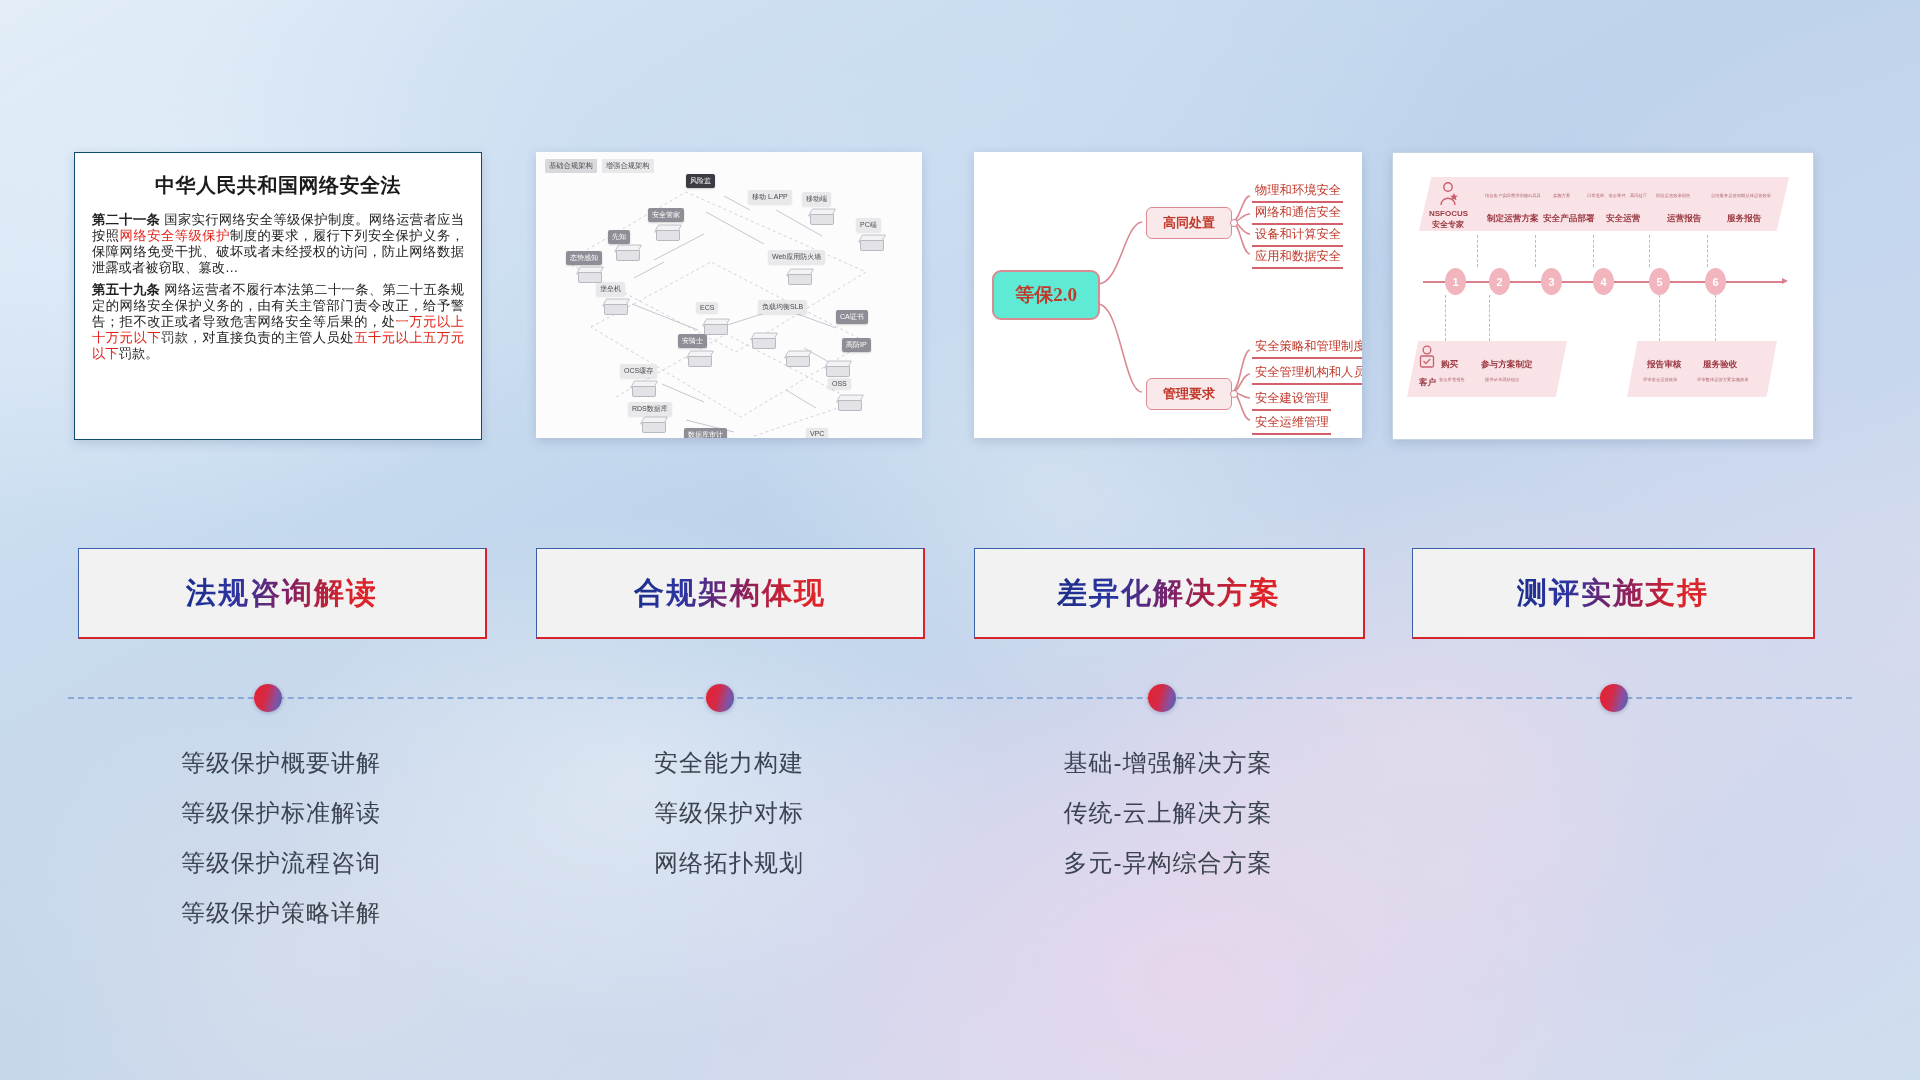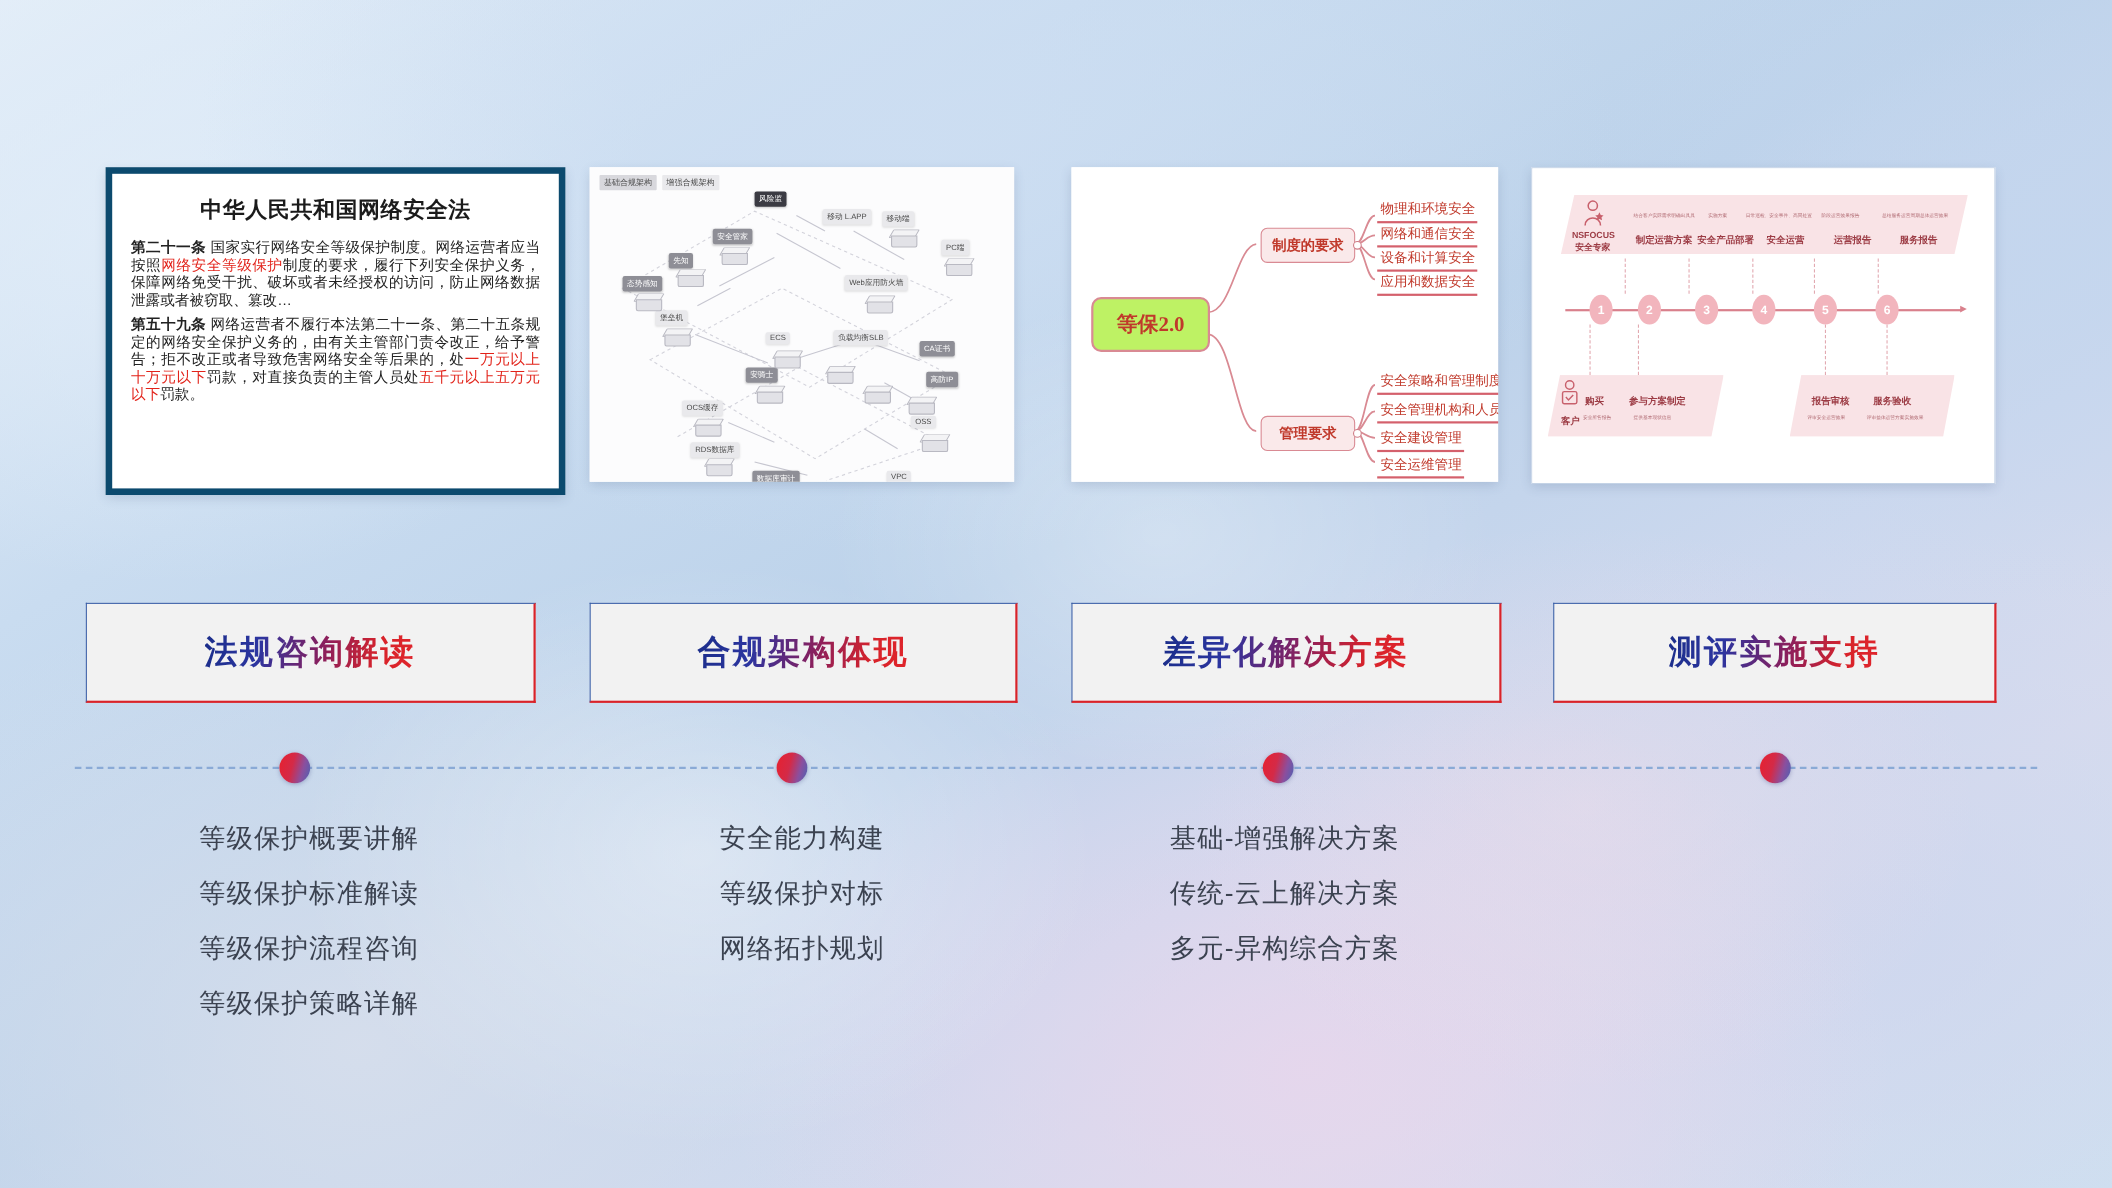--- a/index.html
+++ b/index.html
@@ -25,21 +25,21 @@
       radial-gradient(520px 380px at 33% 72%, rgba(255,255,255,.38) 0%, rgba(255,255,255,0) 70%),
       radial-gradient(500px 360px at 75% 68%, rgba(240,220,232,.42) 0%, rgba(240,220,232,0) 72%),
       radial-gradient(420px 300px at 55% 45%, rgba(255,255,255,.30) 0%, rgba(255,255,255,0) 72%);
   }
   #stage{position:absolute;inset:0;}
 
   
   .card-row{position:absolute;left:0;top:152px;width:1920px;height:290px;}
   .card{position:absolute;top:0;height:286px;background:#fff;
         box-shadow:0 3px 10px rgba(60,80,120,.20);overflow:hidden;}
-  .card.c1{left:96px;width:406px;border:6px solid #0c4a6e;}
+  .card.c1{left:74px;width:406px;border:1px solid #0c4a6e;}
   .card.c2{left:536px;width:386px;}
   .card.c3{left:974px;width:388px;}
   .card.c4{left:1392px;width:420px;border:1px solid #c4d3e6;}
 
   
   .law{padding:16px 17px 10px 17px;box-sizing:border-box;height:100%;}
   .law-title{text-align:center;font-size:20px;font-weight:bold;color:#1b1b1b;
              letter-spacing:.5px;margin:3px 0 13px 0;}
   .law-p{font-size:13.3px;line-height:16px;color:#222;text-align:justify;}
   .law-p b{font-weight:bold;}
@@ -58,21 +58,21 @@
   .node.dk{background:#3b3b43;}
   .cube{position:absolute;width:26px;height:20px;}
   .cube i{position:absolute;display:block;}
   .cube .top{width:22px;height:11px;left:2px;top:0;background:#f3f3f5;
              border:1px solid #b9b9c2;transform:skewX(-30deg) scaleY(.58) rotate(0deg);border-radius:1px;}
   .cube .bod{width:22px;height:9px;left:2px;top:8px;background:#e2e2e7;border:1px solid #b9b9c2;border-radius:0 0 2px 2px;}
 
   
   .mind{position:relative;width:100%;height:100%;background:#fff;}
   .mm-root{position:absolute;left:18px;top:118px;width:104px;height:46px;
-           background:#bef264;border:2.5px solid #d98a93;border-radius:9px;
+           background:#5eead4;border:2.5px solid #d98a93;border-radius:9px;
            display:flex;align-items:center;justify-content:center;
            color:#c0392b;font-size:19px;font-weight:600;
            font-family:"Liberation Serif","DejaVu Serif",serif;}
   .mm-branch{position:absolute;width:84px;height:30px;background:#fae9ea;
              border:1.6px solid #d98a93;border-radius:6px;
              display:flex;align-items:center;justify-content:center;
              color:#c0392b;font-size:13px;font-weight:600;
              font-family:"Liberation Serif","DejaVu Serif",serif;}
   .mm-branch.b1{left:170px;top:54px;}
   .mm-branch.b2{left:170px;top:225px;}
@@ -281,21 +281,21 @@
             <path d="M258 70 C266 70 268 102 276 102"></path>
             <path d="M258 240 C266 240 268 198 276 198"></path>
             <path d="M258 240 C266 240 268 222 276 222"></path>
             <path d="M258 240 C266 240 268 246 276 246"></path>
             <path d="M258 240 C266 240 268 268 276 268"></path>
           </g>
         </svg>
 
         <div class="mm-root">等保2.0</div>
 
-        <div class="mm-branch b1" style="left:172px;top:55px;">制度的要求</div>
+        <div class="mm-branch b1" style="left:172px;top:55px;">高同处置</div>
         <div class="mm-knot" style="left:256px;top:67px;"></div>
         <div class="mm-leaf" style="left:278px;top:30px;">物理和环境安全</div>
         <div class="mm-leaf" style="left:278px;top:52px;">网络和通信安全</div>
         <div class="mm-leaf" style="left:278px;top:74px;">设备和计算安全</div>
         <div class="mm-leaf" style="left:278px;top:96px;">应用和数据安全</div>
 
         <div class="mm-branch b2" style="left:172px;top:226px;">管理要求</div>
         <div class="mm-knot" style="left:256px;top:238px;"></div>
         <div class="mm-leaf" style="left:278px;top:186px;">安全策略和管理制度</div>
         <div class="mm-leaf" style="left:278px;top:212px;">安全管理机构和人员</div>

